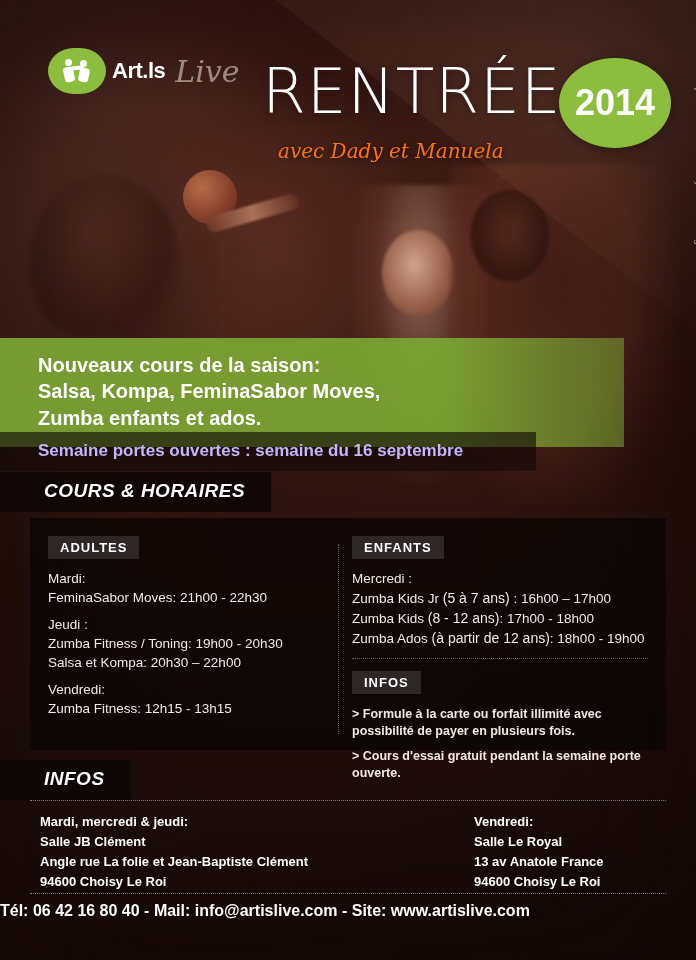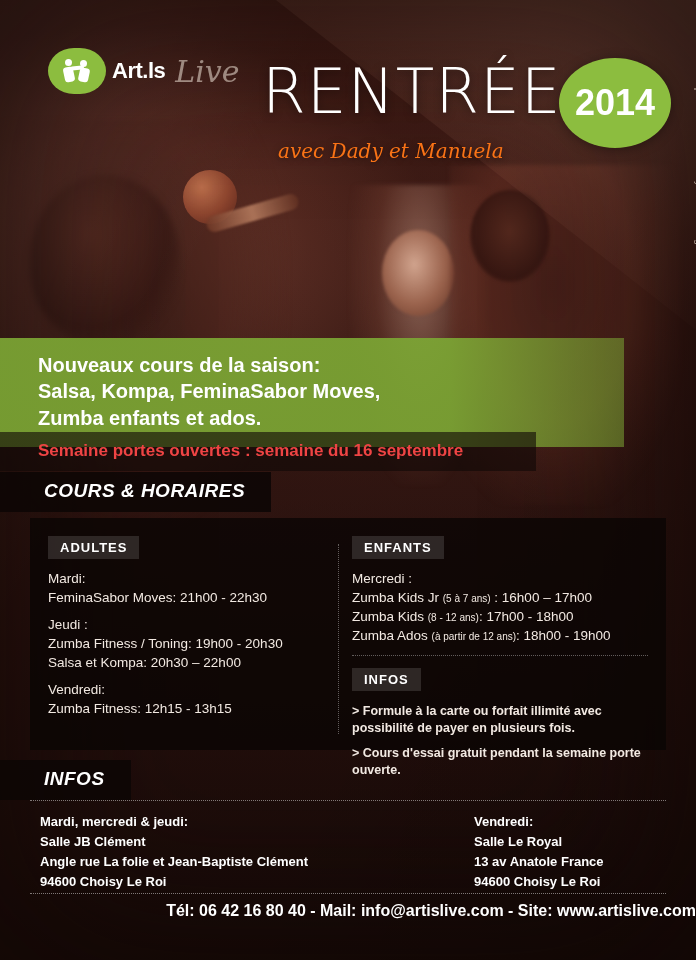--- a/index.html
+++ b/index.html
@@ -130,21 +130,21 @@
   .green-banner{
     position:absolute;left:0;top:338px;width:624px;
     background:linear-gradient(90deg, rgba(124,166,52,.92) 0%, rgba(124,166,52,.92) 72%, rgba(124,166,52,.55) 100%);
     padding:14px 0 16px 38px;box-sizing:border-box;
   }
   .green-banner p{margin:0;font-size:20px;font-weight:bold;color:#fff;line-height:1.32;}
   .semaine{
     position:absolute;left:0;top:432px;width:536px;
     background:rgba(16,8,6,.62);
     padding:9px 0 10px 38px;box-sizing:border-box;
-    font-size:17px;font-weight:bold;color:#ef4444;
+    font-size:17px;font-weight:bold;color:#c4b5fd;
   }
 
   
   .section-tab{
     position:absolute;left:0;background:rgba(12,6,5,.88);
     padding:8px 26px 10px 44px;box-sizing:border-box;
   }
   .section-tab span{font-size:19px;font-weight:bold;color:#fff;letter-spacing:.5px;font-style:italic;}
   #cours-tab{top:472px;}
   #infos-tab{top:760px;}
@@ -158,38 +158,38 @@
   .divider-v{position:absolute;left:308px;top:26px;width:0;height:190px;border-left:1px dotted rgba(255,255,255,.35);}
 
   .chip{
     display:inline-block;background:rgba(255,255,255,.13);
     padding:4px 12px;font-size:13px;font-weight:bold;color:#fff;letter-spacing:1px;
     margin-bottom:12px;
   }
   .day{font-size:13.5px;color:#f2e9e2;margin:0 0 2px 0;}
   .line{font-size:13.5px;color:#f2e9e2;margin:4px 0 2px 0;}
   .blk{margin-bottom:12px;}
-  .small{font-size:10px;}
+  .small{font-size:14px;}
   .divider-h{margin:12px 0 12px 0;border-top:1px dotted rgba(255,255,255,.35);height:0;}
   .info-line{font-size:12.5px;color:#f2e9e2;margin:0 0 9px 0;line-height:1.32;font-weight:bold;}
 
   
   .dots-row{
     position:absolute;left:30px;top:800px;width:636px;height:0;
     border-top:1px dotted rgba(255,255,255,.45);
   }
   .addr{position:absolute;font-size:13px;color:#fff;font-weight:bold;line-height:1.55;}
   #addr-left{left:40px;top:812px;width:400px;}
   #addr-right{left:474px;top:812px;width:210px;}
   .dots-row2{
     position:absolute;left:30px;top:893px;width:636px;height:0;
     border-top:1px dotted rgba(255,255,255,.45);
   }
   .contact{
-    position:absolute;left:0;top:902px;width:696px;text-align:right;
+    position:absolute;left:0;top:902px;width:696px;text-align:left;
     font-size:16px;font-weight:bold;color:#fff;
   }
 </style>
 </head>
 <body>
 
 <div class="poster">
 
   <div class="bg-base"></div>
   <div class="bg-fig-left"></div>

